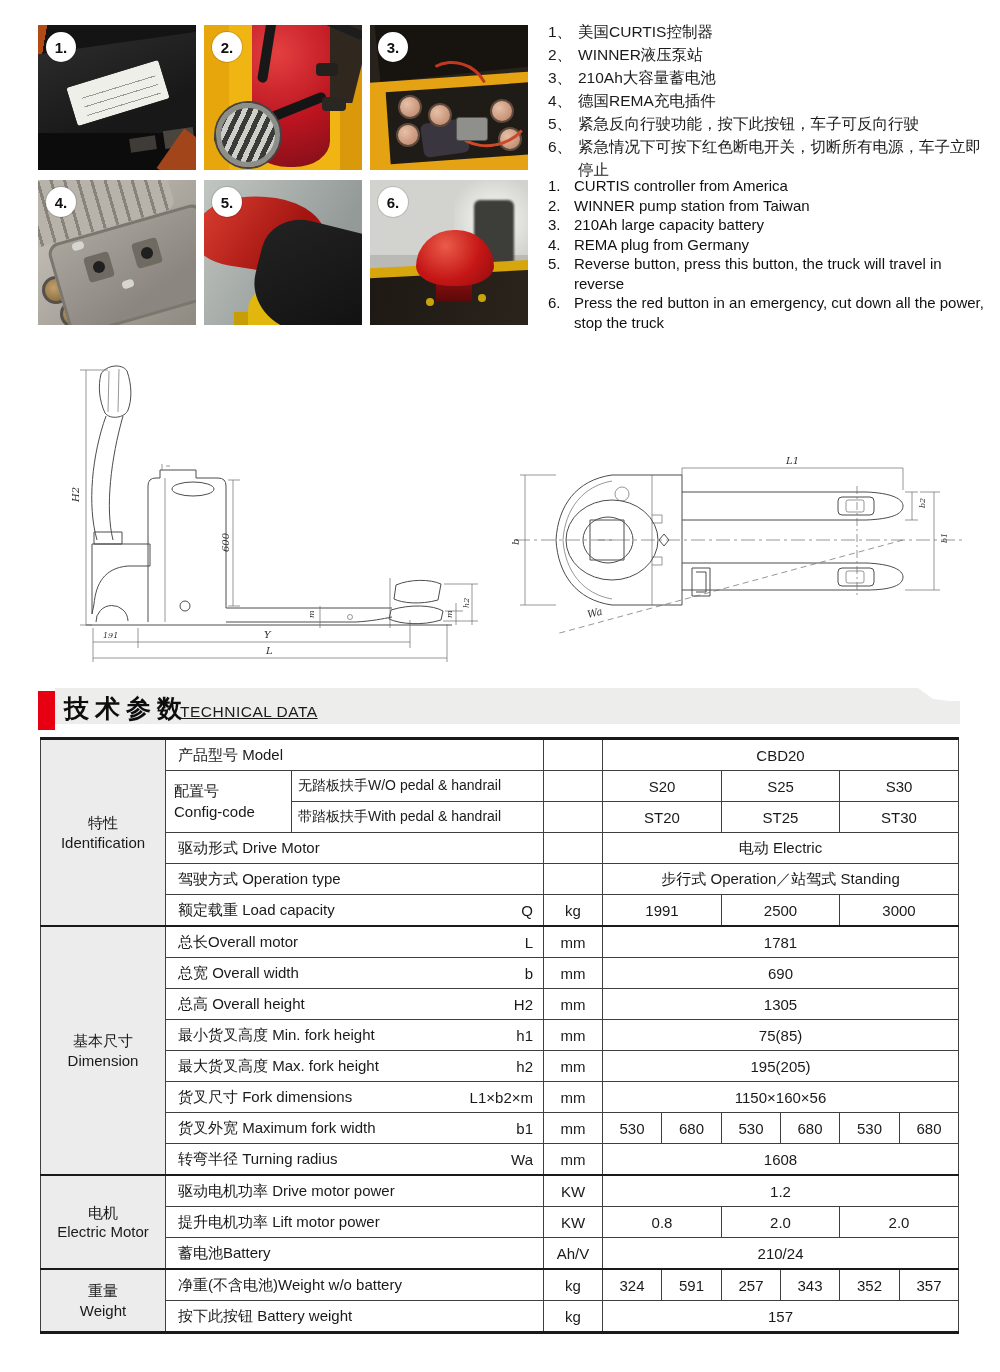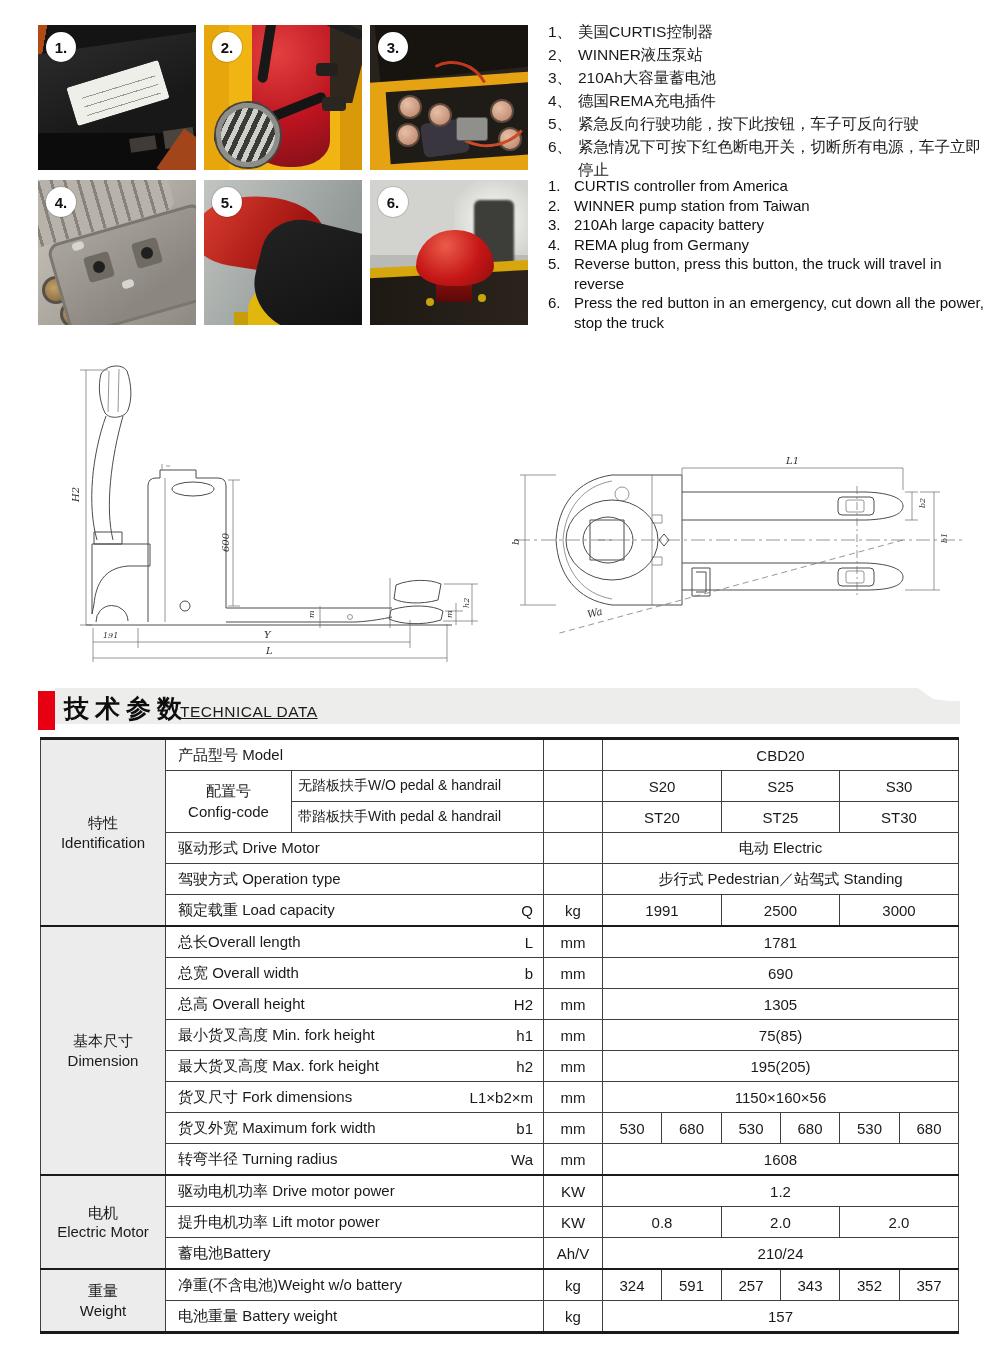--- a/index.html
+++ b/index.html
@@ -110,21 +110,21 @@
   table.spec{border-collapse:collapse;table-layout:fixed;width:918px;
              border-top:3px solid #1a1a1a;border-bottom:3px solid #1a1a1a;
              border-left:1.2px solid #3c3c3c;border-right:1.2px solid #3c3c3c;}
   .spec td{border:1px solid #3f3f3f;height:30px;padding:0 4px;font-size:15px;text-align:center;
            overflow:hidden;white-space:nowrap;}
   .spec td.cat{background:#ececec;font-size:15px;line-height:1.3;padding:0 2px;white-space:normal;}
   .spec td.name{text-align:left;padding:0 10px 0 12px;}
   .spec .nv{display:flex;justify-content:space-between;align-items:center;}
   .spec td.sub{text-align:left;padding:0 6px;font-size:14px;}
   .spec tr.sec td{border-top:2.2px solid #1a1a1a;}
-  .spec td.cfg{white-space:normal;text-align:center;padding:0 8px;line-height:1.35;}
+  .spec td.cfg{white-space:normal;text-align:left;padding:0 8px;line-height:1.35;}
 </style>
 </head>
 <body>
 
 <div class="page">
 
   <div class="photo p1" style="left:38px;top:25px;">
     <div class="box"></div>
     <div class="lbl"></div>
     <div class="base"></div>
@@ -371,21 +371,21 @@
           <td colspan="2">ST30</td>
         </tr>
         <tr>
           <td class="name" colspan="2">驱动形式 Drive Motor</td>
           <td></td>
           <td colspan="6">电动 Electric</td>
         </tr>
         <tr>
           <td class="name" colspan="2">驾驶方式 Operation type</td>
           <td></td>
-          <td colspan="6">步行式 Pedestrian／站驾式 Standing</td>
+          <td colspan="6">步行式 Operation／站驾式 Standing</td>
         </tr>
         <tr>
           <td class="name" colspan="2">
             <div class="nv">
                 <span>额定载重 Load capacity</span>
                 <span>Q</span>
               </div>
           </td>
           <td>kg</td>
           <td colspan="2">1991</td>
@@ -393,21 +393,21 @@
           <td colspan="2">3000</td>
         </tr>
 
         <tr class="sec">
           <td class="cat" rowspan="8">
             <div>基本尺寸</div>
             <div>Dimension</div>
           </td>
           <td class="name" colspan="2">
               <div class="nv">
-                <span>总长Overall length</span>
+                <span>总长Overall motor</span>
                 <span>L</span>
               </div>
             </td>
           <td>mm</td>
           <td colspan="6">1781</td>
         </tr>
         <tr>
           <td class="name" colspan="2">
               <div class="nv">
                 <span>总宽 Overall width</span>
@@ -513,21 +513,21 @@
           <td class="name" colspan="2">净重(不含电池)Weight w/o battery</td>
           <td>kg</td>
           <td>324</td>
           <td>591</td>
           <td>257</td>
           <td>343</td>
           <td>352</td>
           <td>357</td>
         </tr>
         <tr>
-          <td class="name" colspan="2">电池重量 Battery weight</td>
+          <td class="name" colspan="2">按下此按钮 Battery weight</td>
           <td>kg</td>
           <td colspan="6">157</td>
         </tr>
       </tbody>
     </table>
   </div>
 
 </div>
 
 </body></html>

